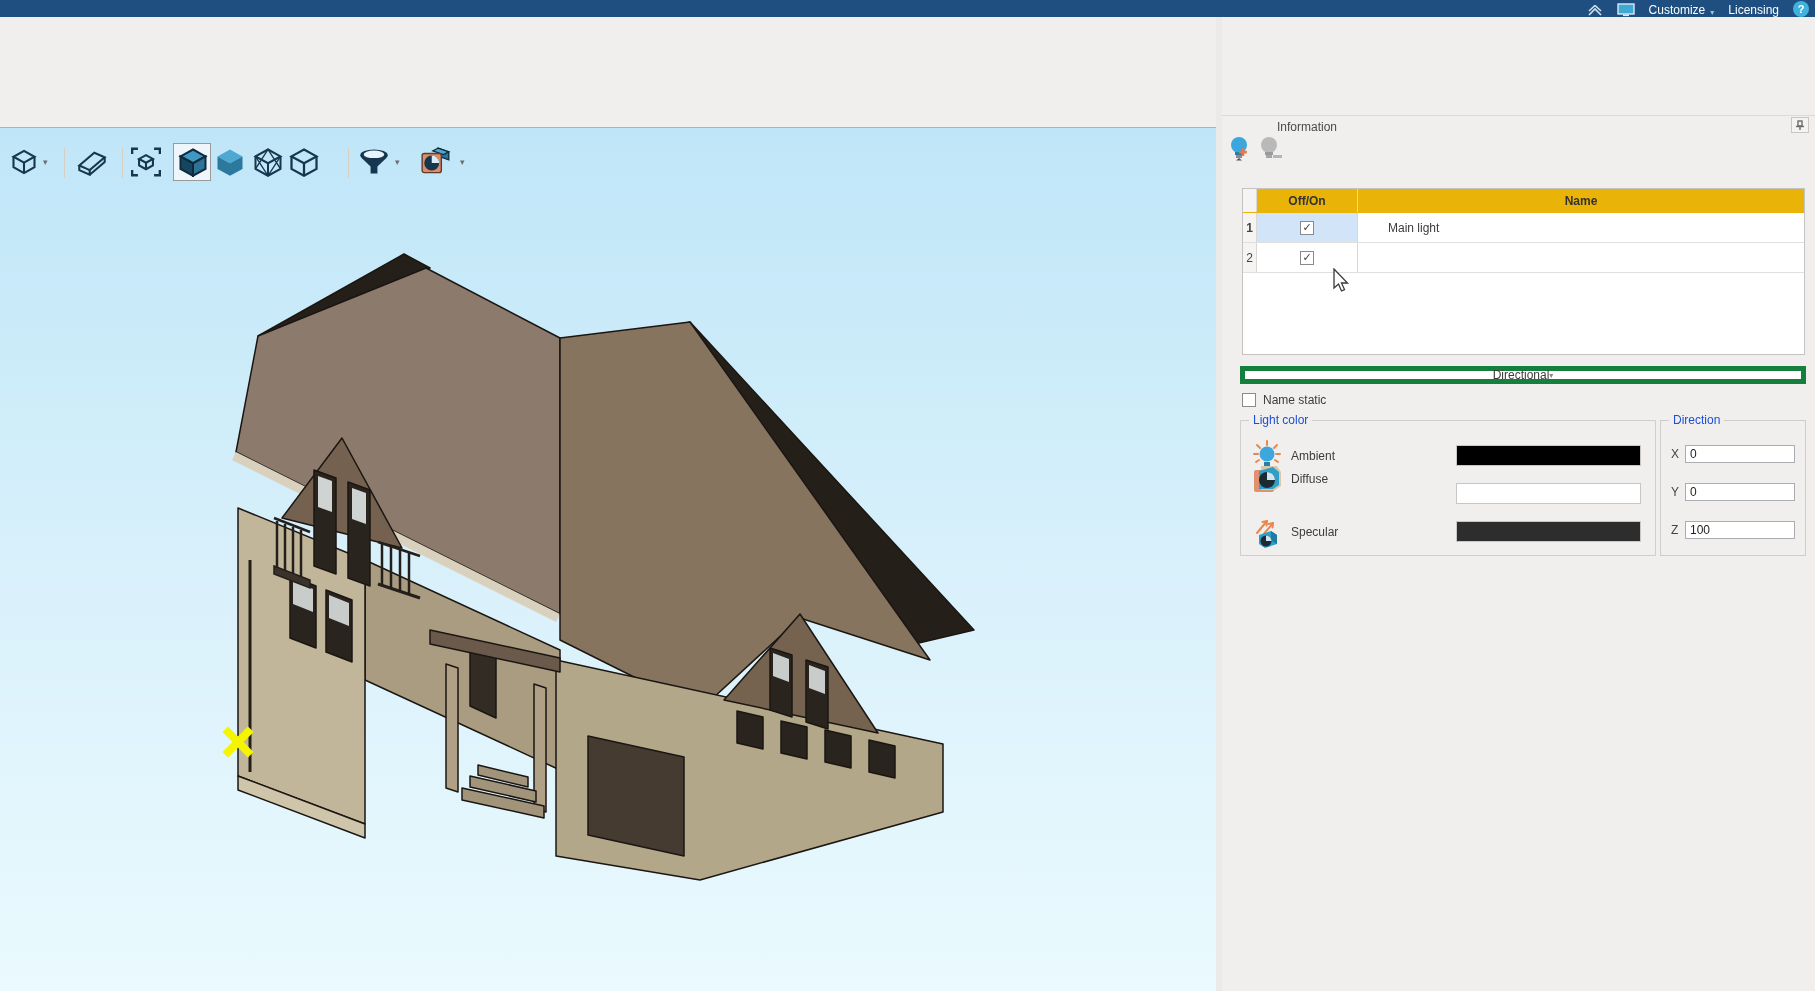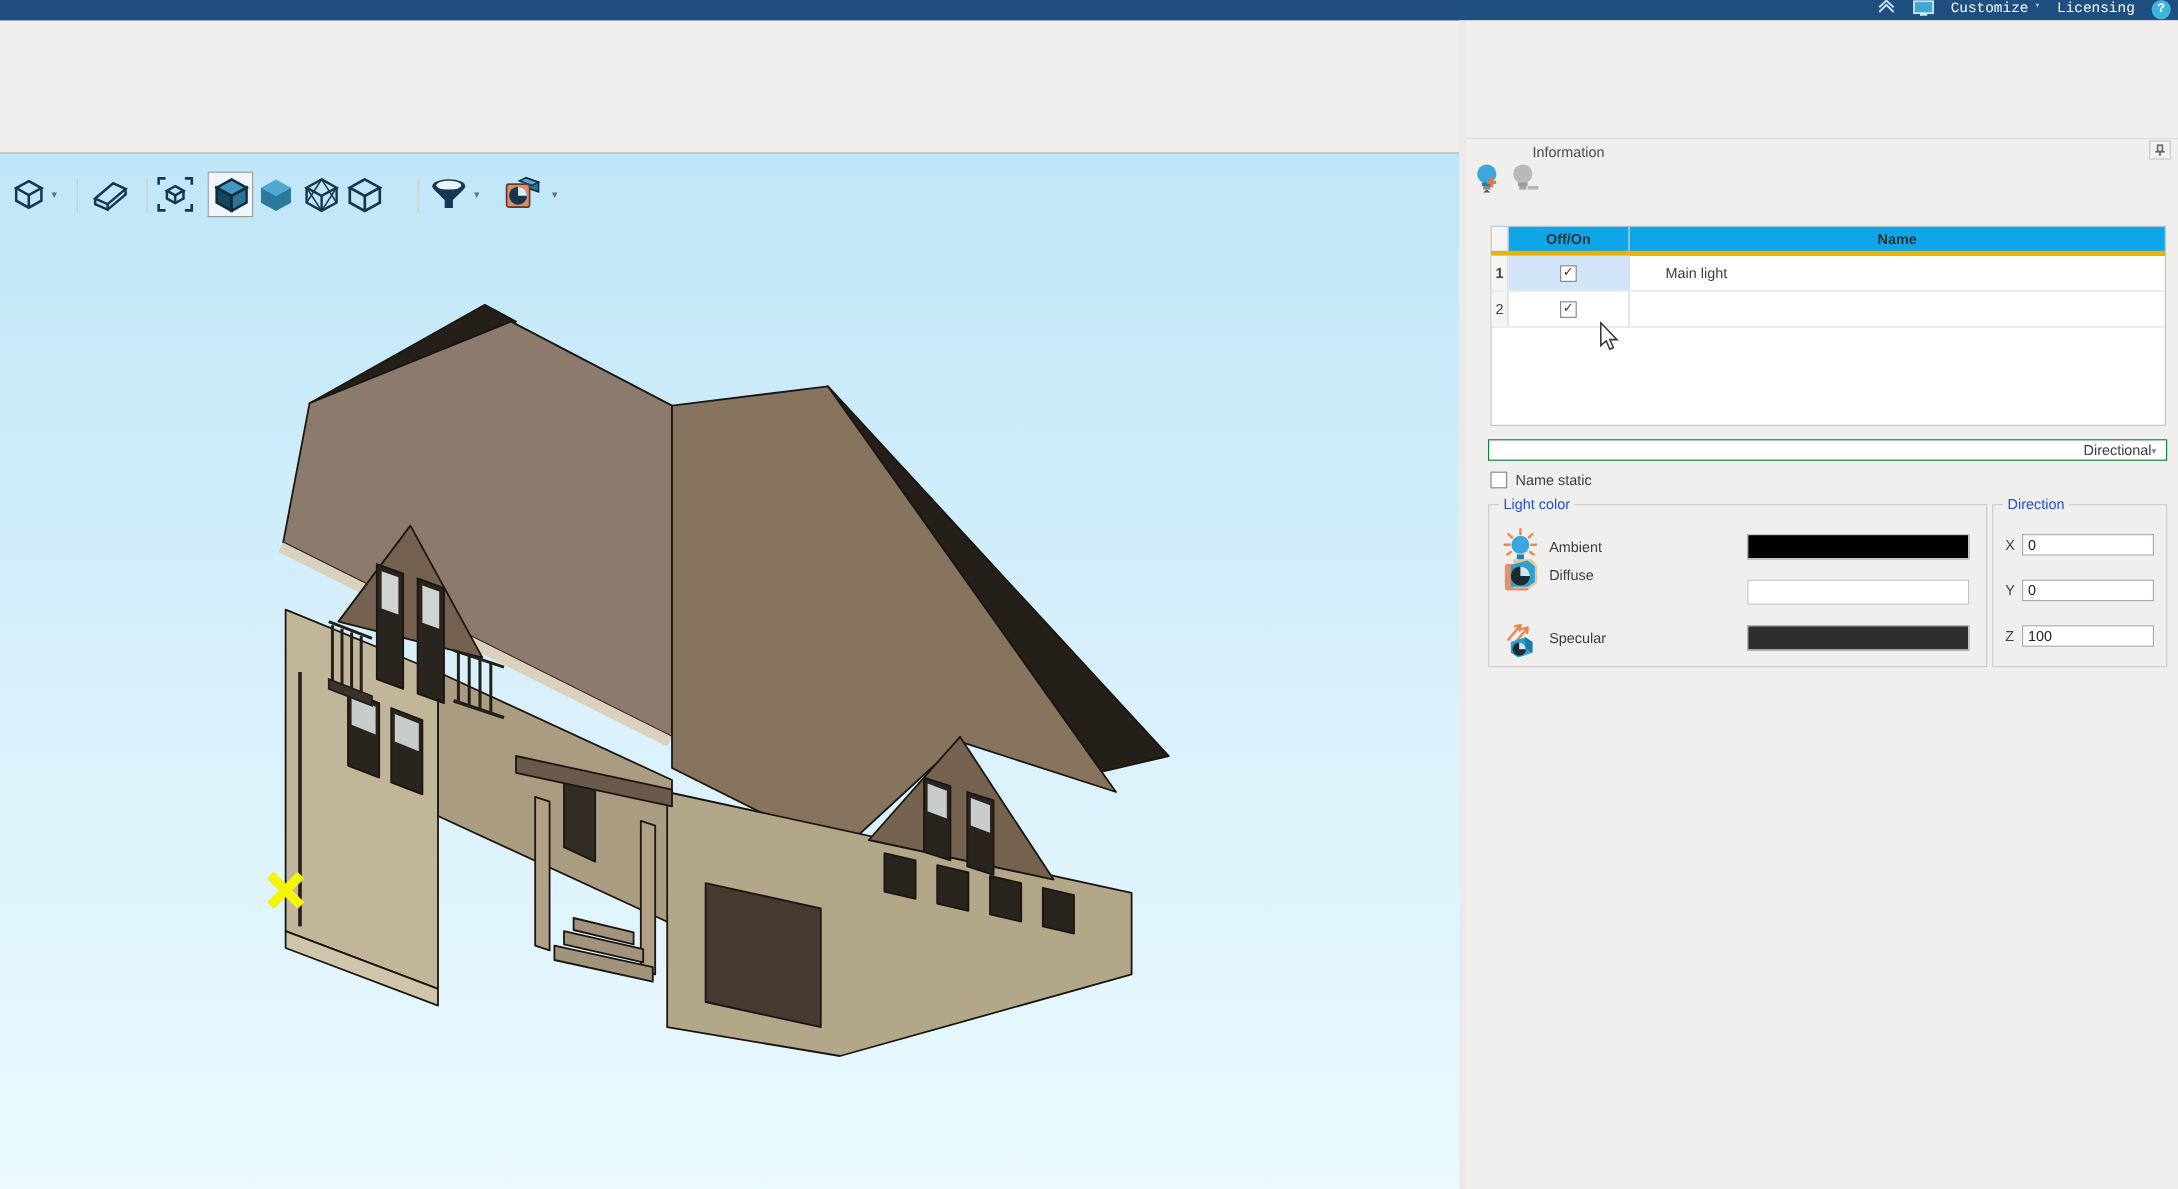--- a/index.html
+++ b/index.html
@@ -4,21 +4,21 @@
 <style>
   * { margin:0; padding:0; box-sizing:border-box; }
   html,body { width:1815px; height:991px; overflow:hidden;
     font-family:"Liberation Sans", sans-serif; font-size:12px; color:#3c3c3c;
     background:#f0efed; }
 
   
   .titlebar { position:absolute; left:0; top:0; width:1815px; height:17px;
     background:#1e4f80; display:flex; justify-content:flex-end; align-items:center;
     color:#fff; overflow:hidden; }
-  .tb-item { display:flex; align-items:flex-start; margin-right:14px; height:17px;font-family:Liberation Mono, monospace; }
+  .tb-item { display:flex; align-items:flex-end; margin-right:14px; height:17px; }
   .tb-label { font-size:12px; color:#fdfdfd; }
   .tb-caret { font-size:8px; color:#9fc0da; margin-left:5px; }
   .chev-icon svg, .monitor-icon svg { display:block; }
   .help-badge { width:16px; height:16px; border-radius:50%; background:#3fb3dd;
     color:#fff; font-weight:bold; font-size:11px; display:flex; align-items:center;
     justify-content:center; margin-right:-8px; }
 
   
   .viewport { position:absolute; left:0; top:127px; width:1216px; height:864px;
     background:linear-gradient(#bfe6f8, #daf1fb 55%, #eafafe);
@@ -48,39 +48,39 @@
     background:#dcdad7; }
   .panel-title { position:absolute; left:11px; top:103px; font-size:12px; color:#4a4a4a;margin-left:44px; }
   .pin-btn { position:absolute; left:569px; top:100px; width:18px; height:16px;
     background:#f4f3f2; border:1px solid #c9c7c5; display:flex; align-items:center;
     justify-content:center; }
   .bulb-btn { position:absolute; top:118px; width:26px; height:30px; }
 
   
   .lights-table { position:absolute; left:20px; top:171px; width:563px; height:167px;
     background:#ffffff; border:1px solid #c5c3c1; }
-  .lt-header { display:flex; height:24px; border-bottom:4px solid #eab308;
-    background:#0ea5e9; font-weight:bold; color:#333; }
+  .lt-header { display:flex; height:24px; border-bottom:1px solid #eab308;
+    background:#eab308; font-weight:bold; color:#333; }
   .lt-row { display:flex; height:30px; border-bottom:1px solid #e2e0de; }
   .c-corner { width:14px; border-right:1px solid #d9d7d5; background:#f5f4f2; }
   .c-on { width:101px; border-right:1px solid #d9d7d5; display:flex;
     align-items:center; justify-content:center; }
   .c-name { flex:1; display:flex; align-items:center; padding-left:30px; }
   .lt-row .c-corner { display:flex; align-items:center; justify-content:center;
     color:#444; }
   .row-sel .c-on { background:#d2e5f8; }
   .cbx { width:14px; height:14px; background:#fff; border:1px solid #8a8a8a;
     display:flex; align-items:center; justify-content:center; font-size:11px;
     color:#3d3d3d; line-height:1; }
   .lt-header .c-on, .lt-header .c-name { justify-content:center; padding-left:0; }
 
   
   .type-dd { position:absolute; left:18px; top:349px; width:566px; height:18px;
-    background:#fff; border:1px solid #15803d; display:flex; align-items:center;
-    padding:0 8px; justify-content:flex-end; }
+    background:#fff; border:5px solid #15803d; display:flex; align-items:center;
+    padding:0 8px; justify-content:center; }
   .dd-caret { font-size:8px; color:#888; }
 
   
   .make-static { position:absolute; left:20px; top:376px; display:flex;
     align-items:center; gap:7px; }
 
   
   .groupbox { position:absolute; top:403px; border:1px solid #d0cecb; }
   .gb-label { position:absolute; left:8px; top:-8px; background:#f0efed;
     padding:0 4px; color:#1d4ed8; }

